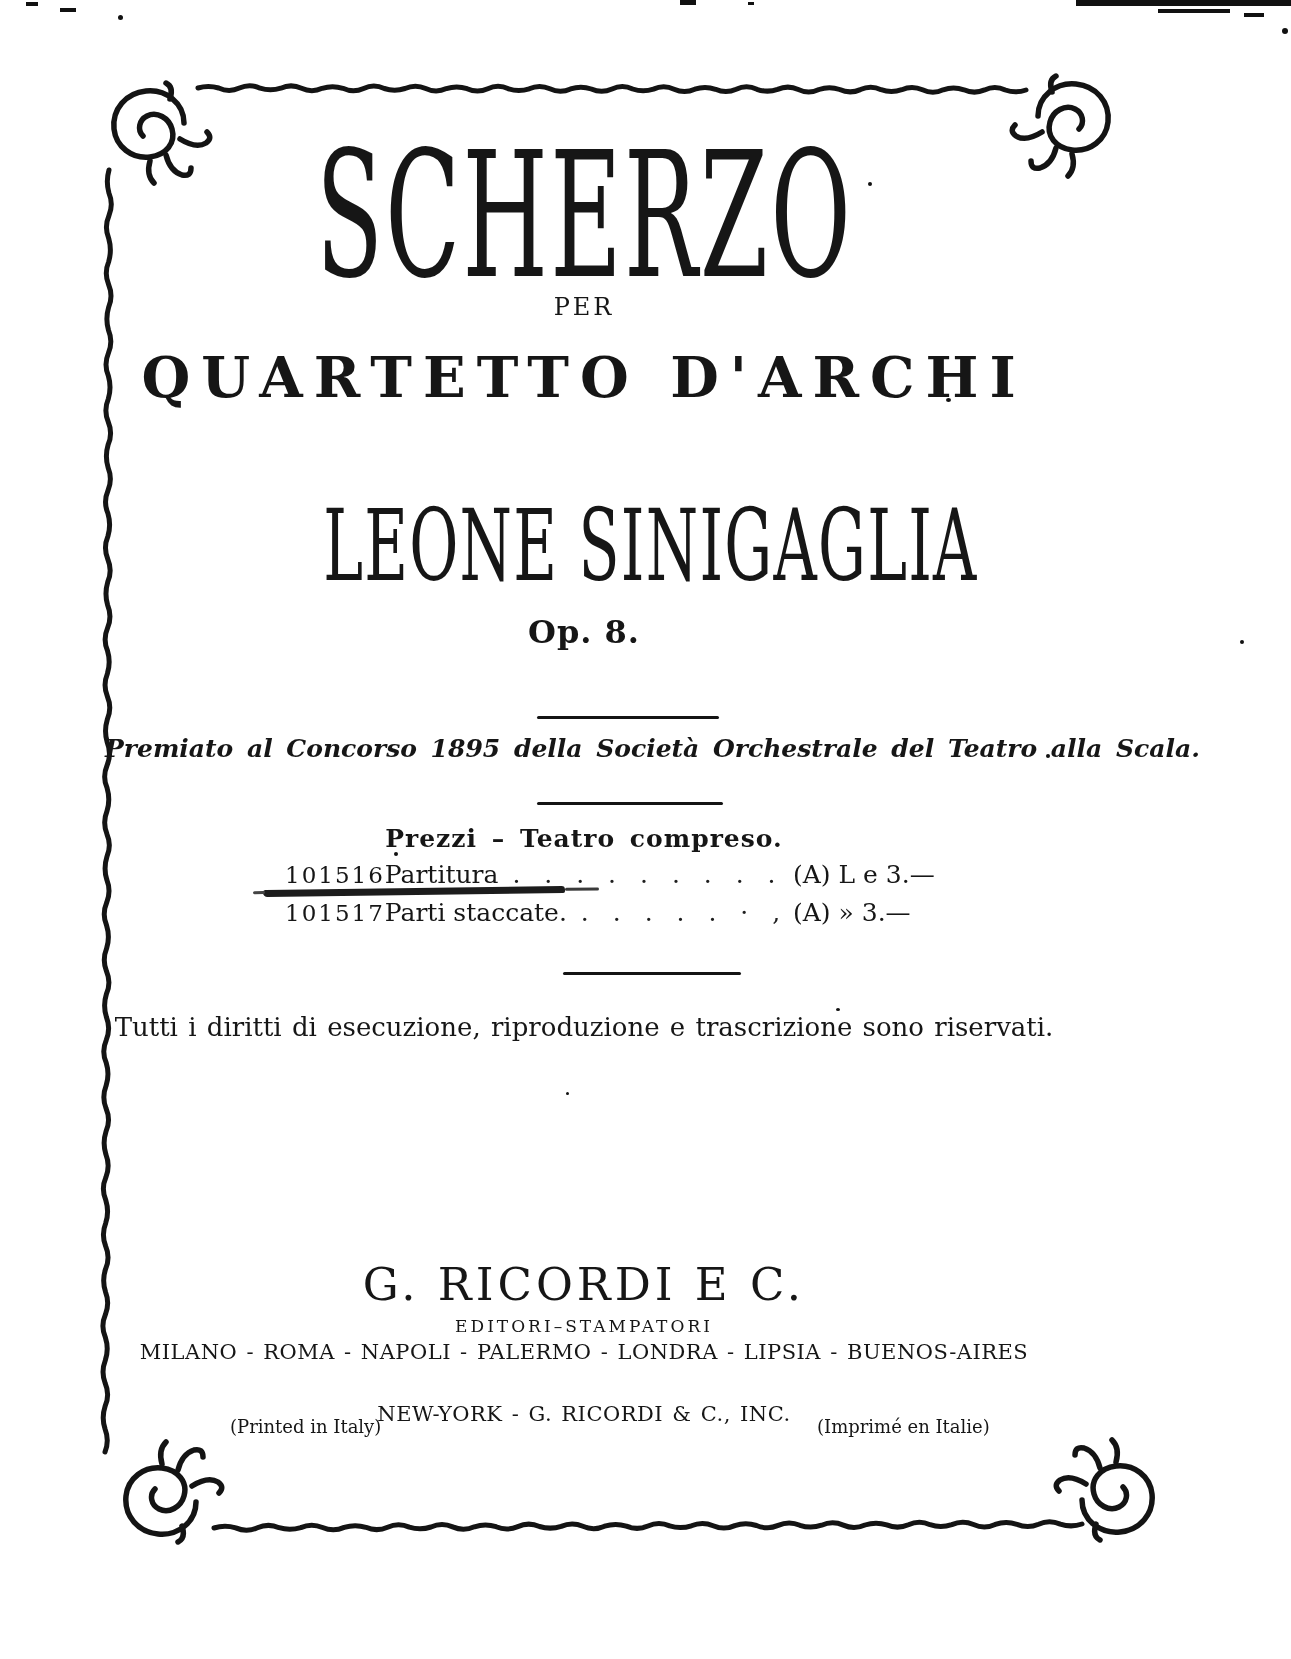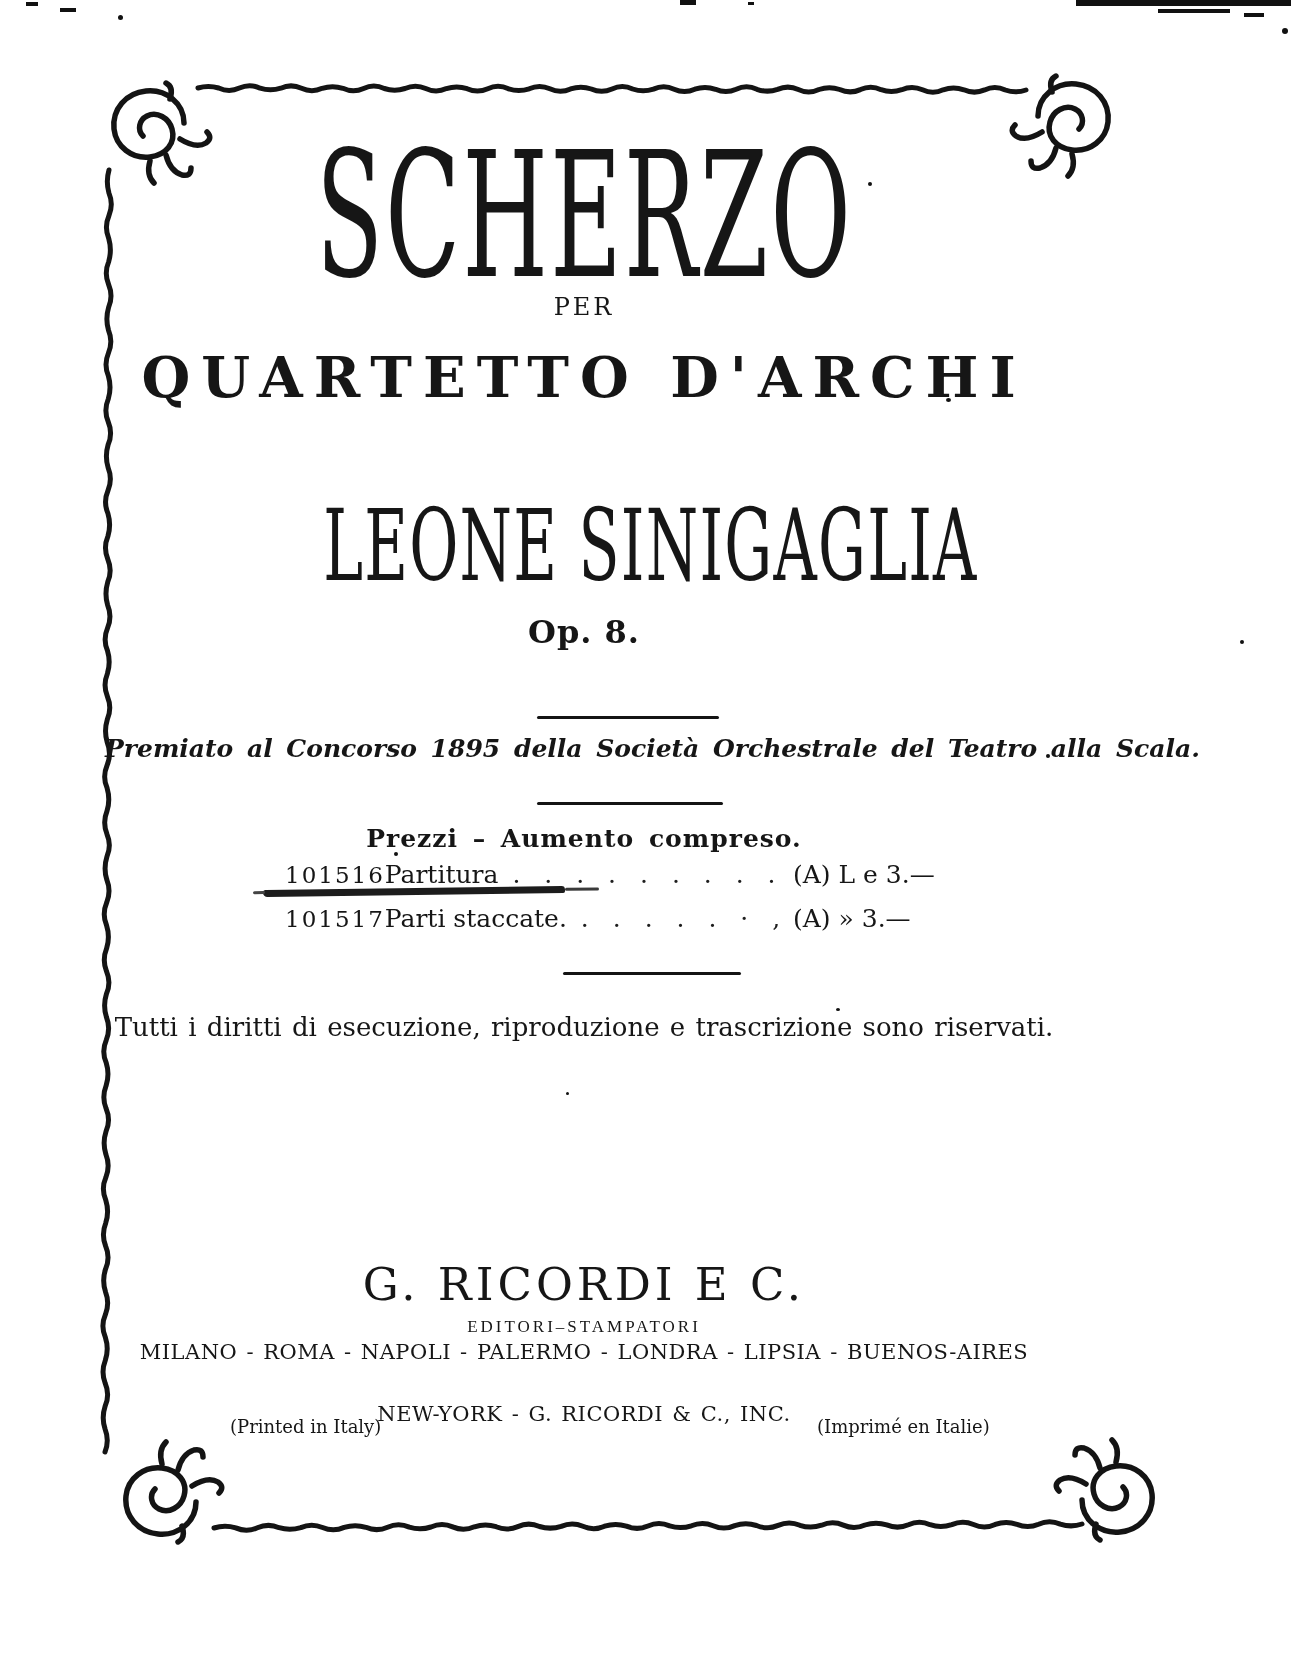--- a/index.html
+++ b/index.html
@@ -17,37 +17,37 @@
   .t-per{top:295px;font-size:24px;letter-spacing:3px;}
   .t-quartetto{top:349px;font-size:56px;font-weight:bold;letter-spacing:11px;}
   .t-di{top:445px;font-size:24px;letter-spacing:2px;}
   .t-leone{top:496px;font-size:100px;}
   .t-leone .sqz{transform:scaleX(.60);letter-spacing:2px;}
   .t-opus{top:616px;font-size:32px;font-weight:bold;letter-spacing:1px;}
   .t-award{top:736px;font-size:25px;font-weight:bold;font-style:italic;word-spacing:5px;}
   .t-prezzi{top:826px;font-size:25px;font-weight:bold;letter-spacing:1px;word-spacing:5px;}
   .t-rights{top:1014px;font-size:26px;word-spacing:2px;}
   .t-publisher{top:1262px;font-size:45px;letter-spacing:4px;}
-  .t-role{top:1318px;font-size:17px;letter-spacing:3px;font-family:Liberation Serif, serif;}
+  .t-role{top:1318px;font-size:17px;letter-spacing:3px;}
   .t-cities{font-size:21px;letter-spacing:.5px;word-spacing:2px;}
   .t-cities1{top:1342px;}
   .t-cities2{top:1374px;}
   .t-cities3{top:1404px;}
   .t-printed{position:absolute;top:1418px;font-size:18px;line-height:1;white-space:nowrap;}
   .t-printed-left{left:125px;}
   .t-printed-right{left:712px;}
 
   .rule{position:absolute;height:3px;background:#141414;border-radius:2px;}
   .rule1{top:716px;left:432px;width:182px;}
   .rule2{top:802px;left:432px;width:186px;}
   .rule3{top:972px;left:458px;width:178px;}
 
   .price-table{position:absolute;top:860px;left:180px;width:660px;font-size:25px;}
   .price-row{display:flex;align-items:flex-start;line-height:30px;}
-  .price-row + .price-row{margin-top:14px;}
+  .price-row + .price-row{margin-top:8px;}
   .price-plate{flex:0 0 88px;font-size:23px;letter-spacing:2px;text-align:left;}
   .price-label{flex:0 0 auto;padding-right:14px;text-align:left;}
   .price-dots{flex:1 1 auto;overflow:hidden;white-space:nowrap;word-spacing:16px;color:#1d1d1d;}
   .price-value{flex:0 0 152px;text-align:left;padding-left:10px;white-space:nowrap;}
 
   .smudge{position:absolute;left:158px;top:888px;width:302px;height:7px;background:#1c1c1c;
     transform:rotate(-.8deg);border-radius:3px 4px 2px 5px;}
   .smudge::after{content:"";position:absolute;left:100%;top:2px;width:34px;height:3px;background:#3a3a3a;border-radius:2px;}
   .smudge::before{content:"";position:absolute;left:-10px;top:1px;width:12px;height:3px;background:#444;border-radius:2px;}
 
@@ -111,21 +111,21 @@
     </div>
 
     <div class="c t-opus">Op. 8.</div>
 
     <div class="rule rule1"></div>
 
     <div class="c t-award">Premiato al Concorso 1895 della Società Orchestrale del Teatro alla Scala.</div>
 
     <div class="rule rule2"></div>
 
-    <div class="c t-prezzi">Prezzi – Aumento compreso.</div>
+    <div class="c t-prezzi">Prezzi – Teatro compreso.</div>
 
     <div class="price-table">
       <div class="price-row">
         <span class="price-plate">101516</span>
         <span class="price-label">Partitura</span>
         <span class="price-dots">. . . . . . . . . . . .</span>
         <span class="price-value">(A) L e 3.—</span>
       </div>
       <div class="price-row">
         <span class="price-plate">101517</span>

